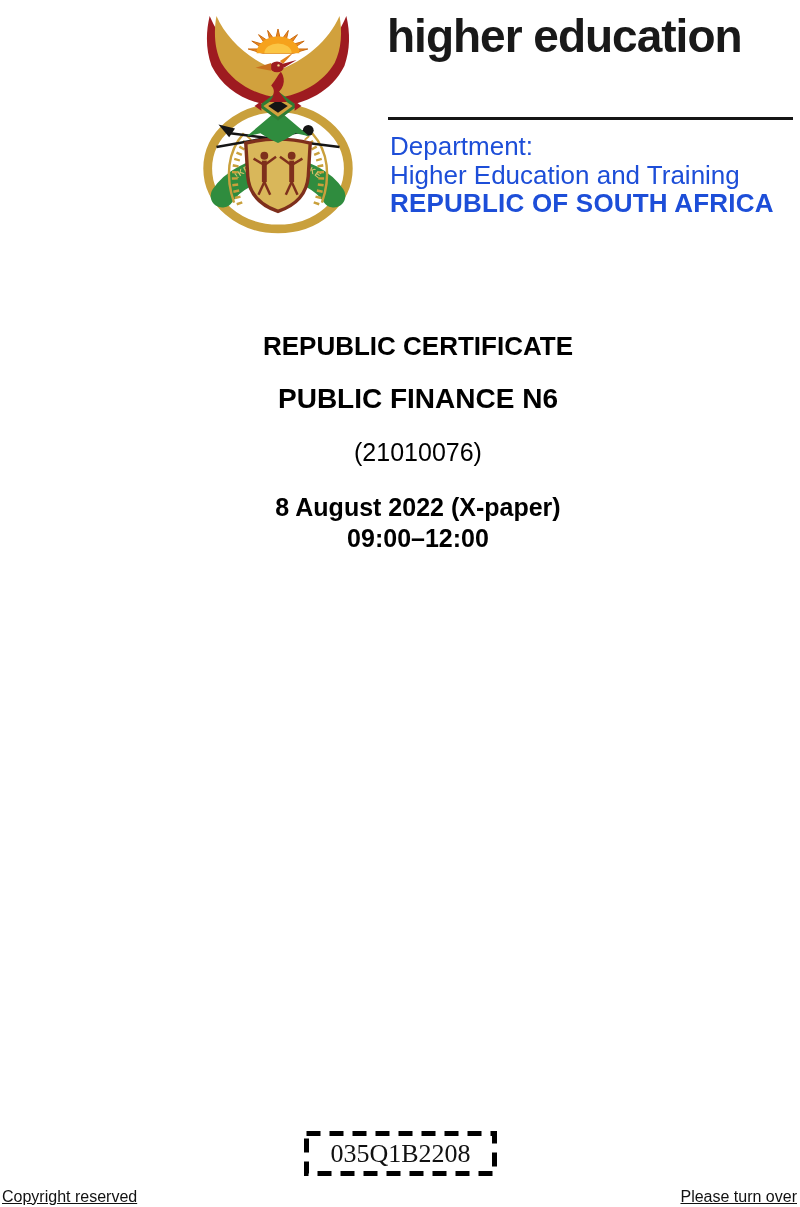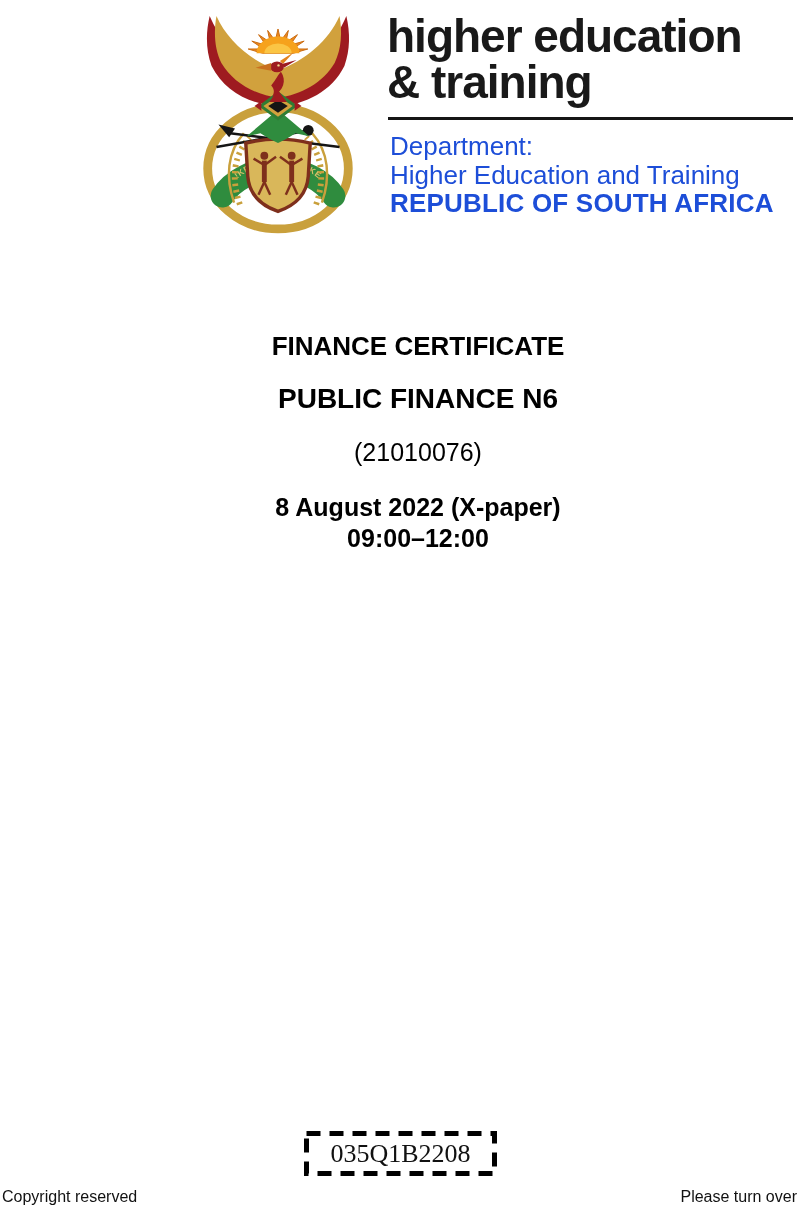--- a/index.html
+++ b/index.html
@@ -41,21 +41,21 @@
   .codebox {
     position:absolute; top:1131px; left:50%; margin-left:-96px;
     width:193px; height:45px;
   }
   .codebox svg { position:absolute; left:0; top:0; }
   .codebox .code {
     position:absolute; left:0; right:0; top:0;
     line-height:45px; text-align:center; font-size:26px; color:#111;font-family:Liberation Serif, serif;
   }
   
-  .foot { position:absolute; top:1188px; font-size:16px; color:#111; white-space:nowrap; }
+  .foot { position:absolute; top:1188px; font-size:16px; color:#111; white-space:nowrap;text-decoration:underline; }
   .foot-left  { left:2px; }
   .foot-right { right:3px; }
 </style>
 </head>
 <body>
 
 <div class="page">
 
   <div>
 
@@ -135,34 +135,33 @@
 
       <g transform="translate(0,-5)">
         <path d="M69,50 L54.5,45.7 L70,45.6 L58.2,37.6 L72.7,41.8 L65.1,31 L77,38.9 L74.4,26.7 L82.2,37.4 L85,25.2 L87.8,37.4 L95.6,26.7 L93,38.9 L104.9,31 L97.3,41.8 L111.8,37.6 L100,45.6 L115.5,45.7 L101,50 Z" fill="#ED8A1E" stroke="#C96A10" stroke-width="1" stroke-linejoin="round"></path>
         <path d="M 63,50 A 22 17 0 0 1 107,50 Z" fill="#F6A21C"></path>
         <path d="M 71,50 A 14 10 0 0 1 99,50 Z" fill="#FBC544"></path>
       </g>
     </svg>
 
     <div class="wordmark">
       <span>higher education</span>
-      <span>&amp; training</span>
     </div>
 
     <div class="header-rule"></div>
 
     <div class="dept-block">
       <span class="line">Department:</span>
       <span class="line">Higher Education and Training</span>
       <span class="line country">REPUBLIC OF SOUTH AFRICA</span>
     </div>
   </div>
 
   <div class="center-col">
-    <div class="t-cert">FINANCE CERTIFICATE</div>
+    <div class="t-cert">REPUBLIC CERTIFICATE</div>
     <div class="t-subject">PUBLIC FINANCE N6</div>
     <div class="t-papernum">(21010076)</div>
     <div class="t-datetime">
       <span>8 August 2022 (X-paper)</span><br>
       <span>09:00–12:00</span>
     </div>
   </div>
 
   <div class="codebox">
     <svg width="193" height="45">

